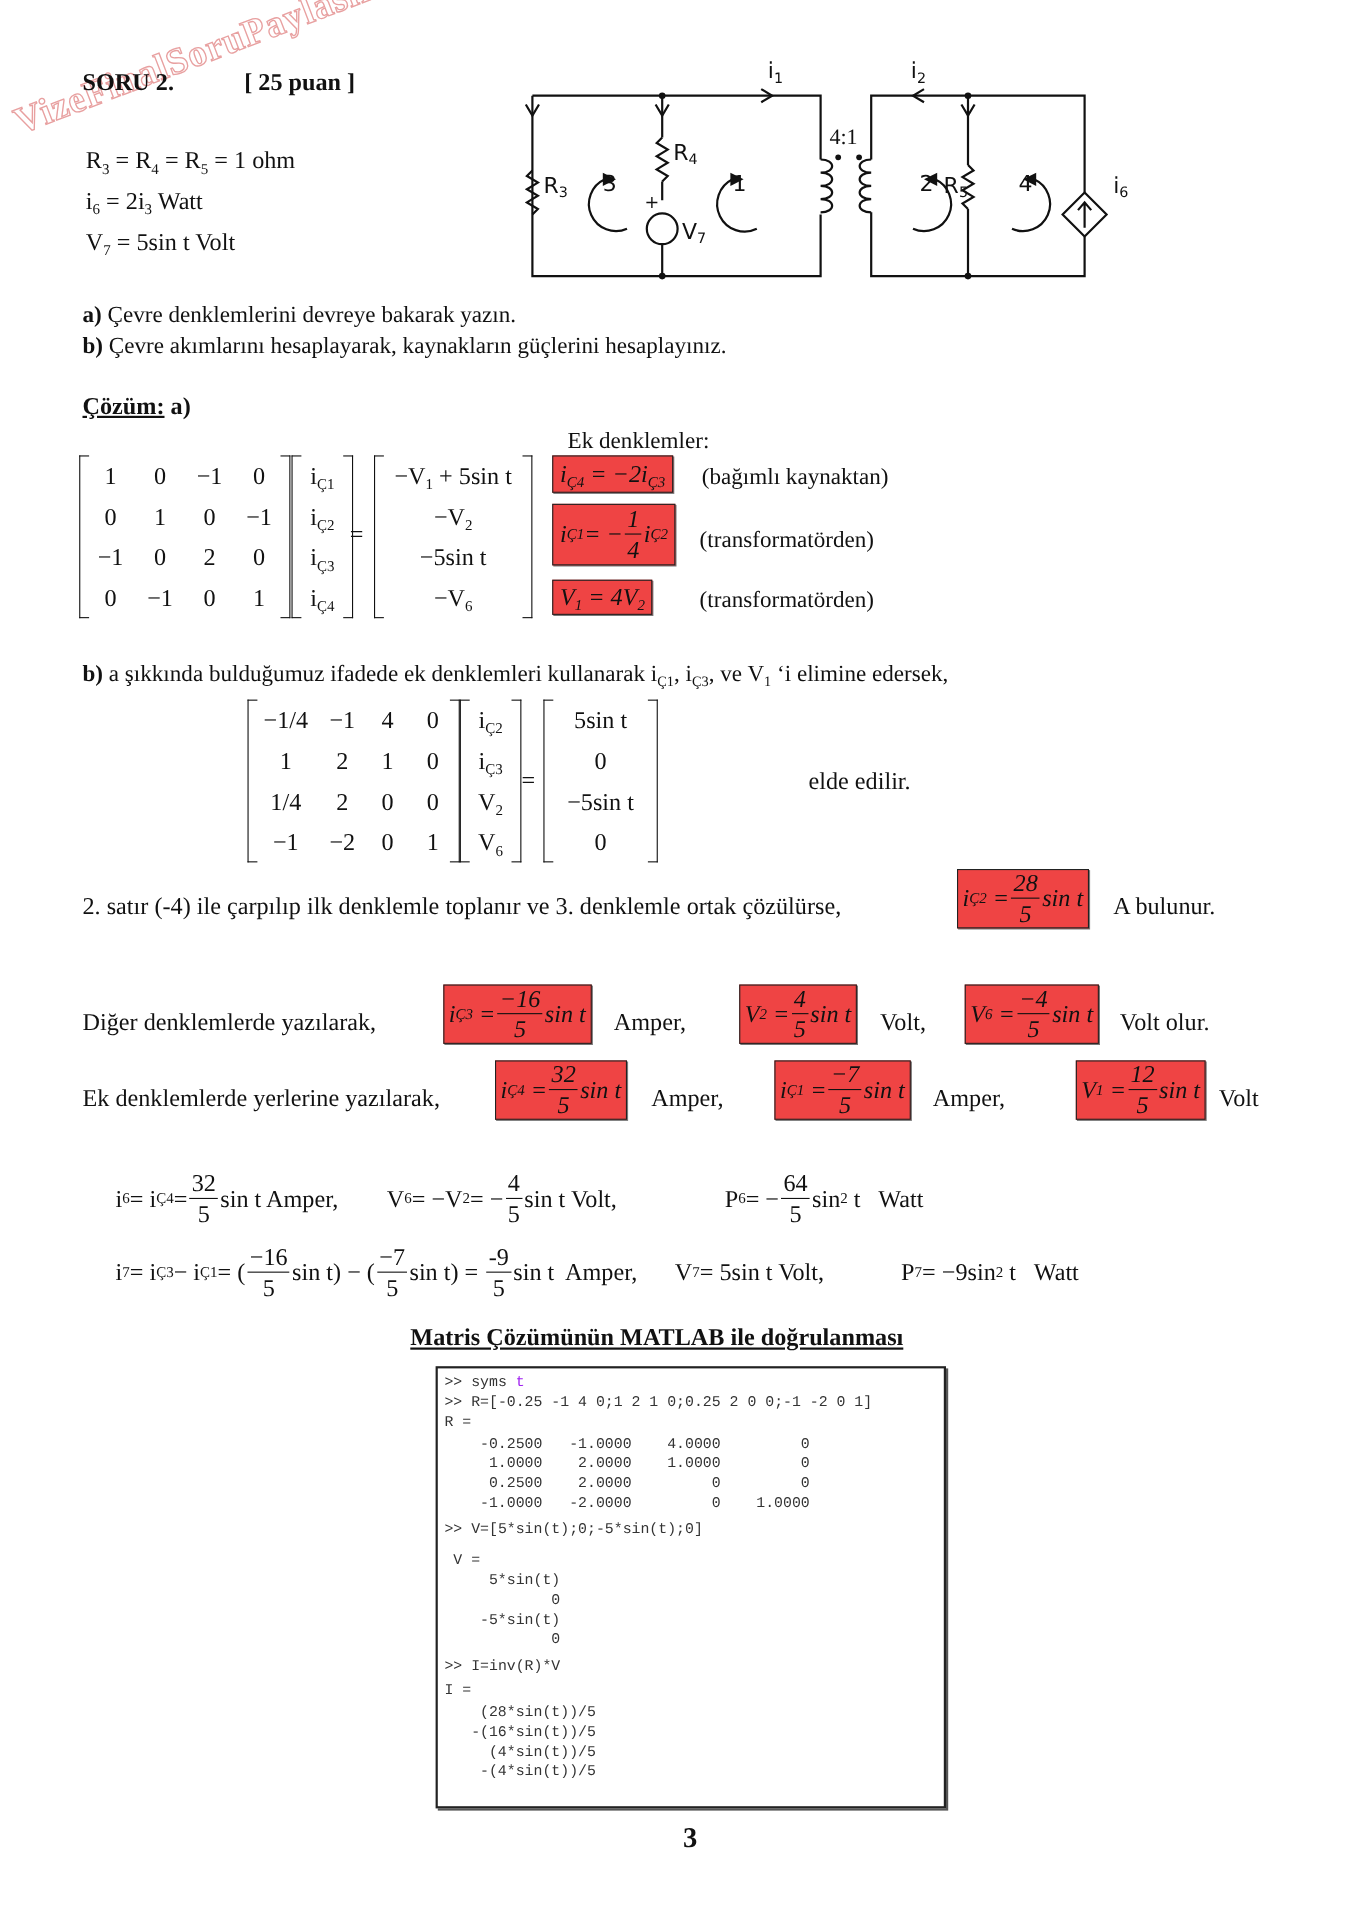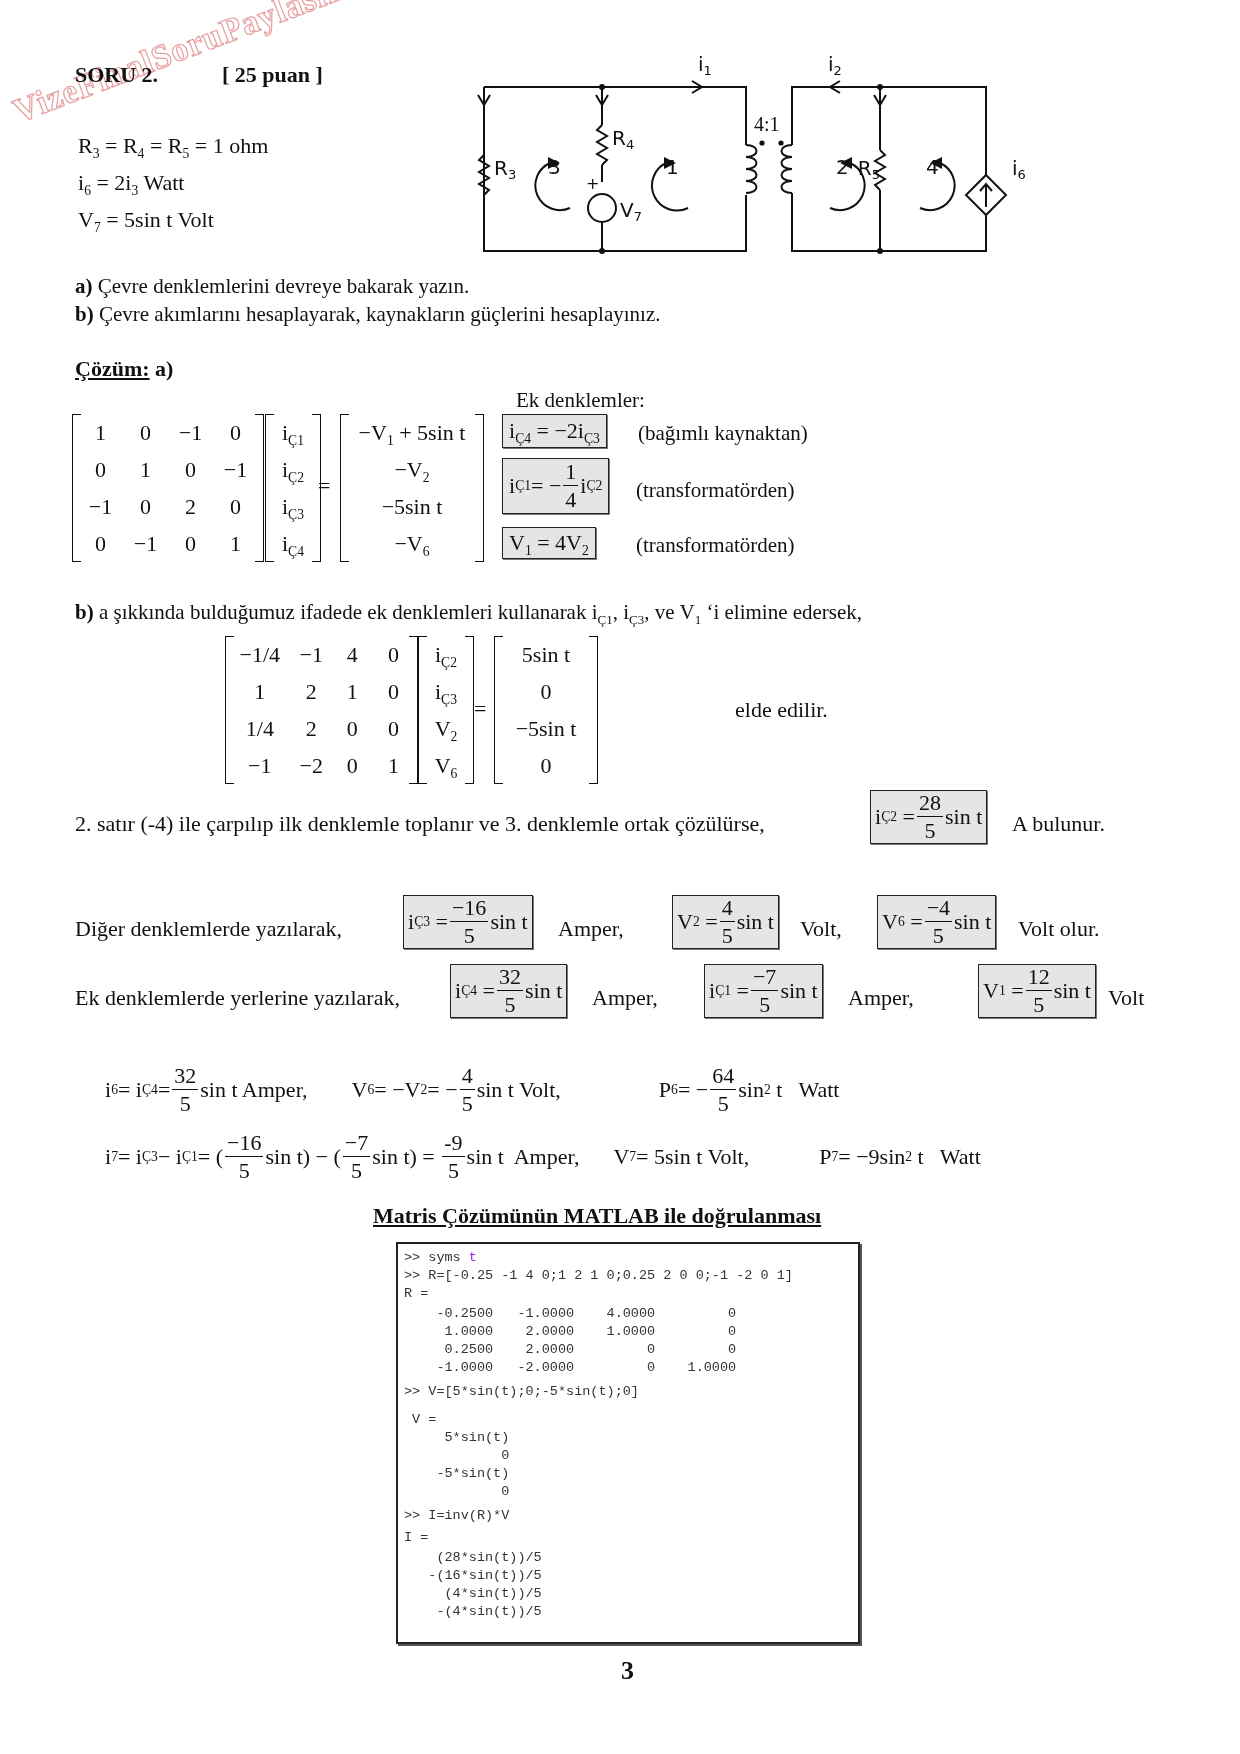--- a/index.html
+++ b/index.html
@@ -18,21 +18,21 @@
                font-family:"Liberation Serif", serif; font-weight:bold; font-size:34px;
                color:transparent; -webkit-text-stroke:1.2px #e8a0a0; letter-spacing:1px; white-space:nowrap; }
 
   
   .mat { position:absolute; display:grid; }
   .mat .cell { text-align:center; font-size:22px; line-height:37px; }
   .bracket { position:absolute; top:0; bottom:0; width:8px; border:1.6px solid #111; }
   .bracket.l { left:0; border-right:none; }
   .bracket.r { right:0; border-left:none; }
 
-  .boxed { position:absolute; border:1.5px solid #222; box-shadow:1px 1px 0 #777; background:#e5e5e5; }
+  .boxed { position:absolute; border:1.5px solid #222; box-shadow:1px 1px 0 #777; background:#ef4444;font-style:italic; }
   .frac { display:inline-flex; flex-direction:column; align-items:center; vertical-align:middle; line-height:1; margin:0 2px; }
   .frac .n { padding:0 2px 2px; border-bottom:1.3px solid #111; }
   .frac .d { padding-top:3px; }
   .row { position:absolute; white-space:nowrap; font-size:22px; display:flex; align-items:center; }
 
   .matlab { position:absolute; left:396px; top:1242px; width:460px; height:398px; border:2px solid #222;
             box-shadow:2px 2px 0 #555; background:#fff; }
   .matlab .ln { position:absolute; font-size:13.5px; color:#333; white-space:pre; }
   .matlab .kw { color:#a020f0; }
 </style>

